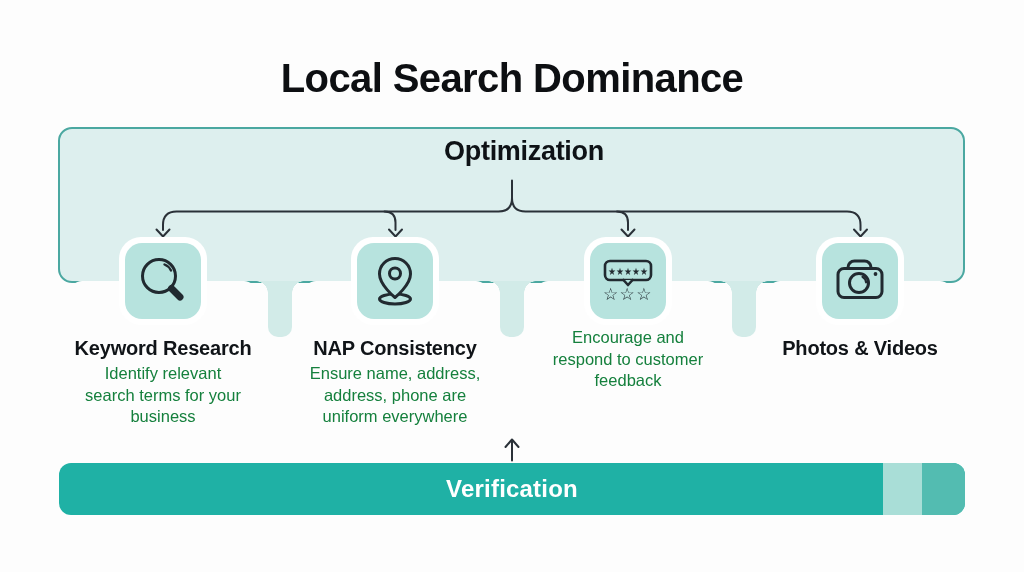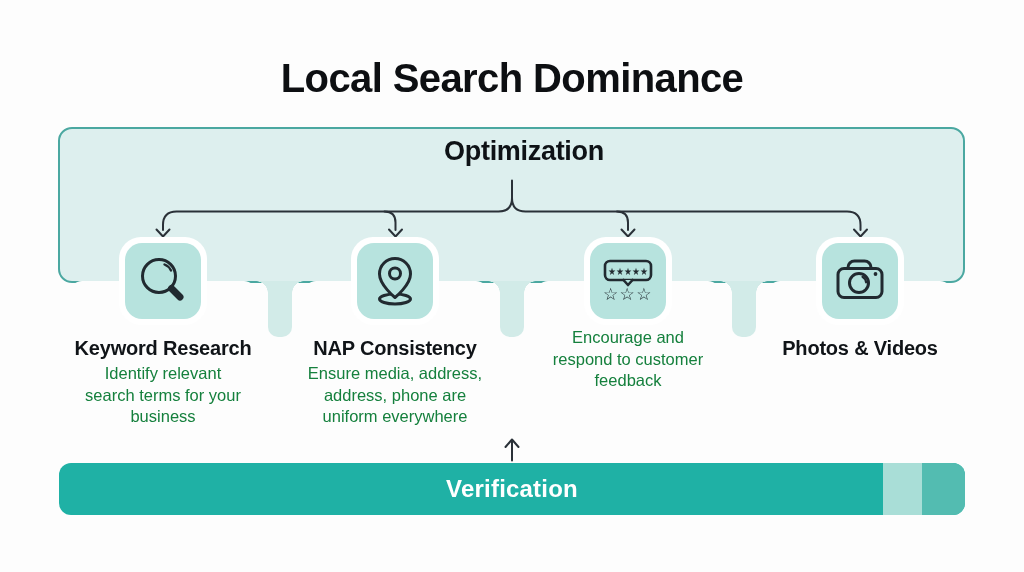--- a/index.html
+++ b/index.html
@@ -140,21 +140,21 @@
         <svg class="icon-svg" width="76" height="76" viewBox="0 0 76 76">
           <g stroke="#212a30" stroke-width="3" stroke-linecap="round" stroke-linejoin="round">
             <ellipse cx="38" cy="56" rx="15.5" ry="5" fill="none"></ellipse>
             <path d="M38 15.5c-8.6 0-15.5 6.9-15.5 15.5 0 11 15.5 23.5 15.5 23.5s15.5-12.5 15.5-23.5c0-8.6-6.9-15.5-15.5-15.5Z" fill="#b7e3de"></path>
             <circle cx="38" cy="30.5" r="5.5" fill="none"></circle>
           </g>
         </svg>
       </div>
     </div>
     <div class="col-heading">NAP Consistency</div>
-    <div class="col-desc">Ensure media, address,
+    <div class="col-desc">Ensure name, address,
 address, phone are
 uniform everywhere</div>
   </div>
 
   <div class="col col-3">
     <div class="tile">
       <div class="tile-inner">
         <svg class="icon-svg" width="76" height="76" viewBox="0 0 76 76">
           <g stroke="#212a30" stroke-linecap="round" stroke-linejoin="round">
             <rect x="15" y="18" width="46" height="19" rx="5" fill="none" stroke-width="2.6"></rect>

